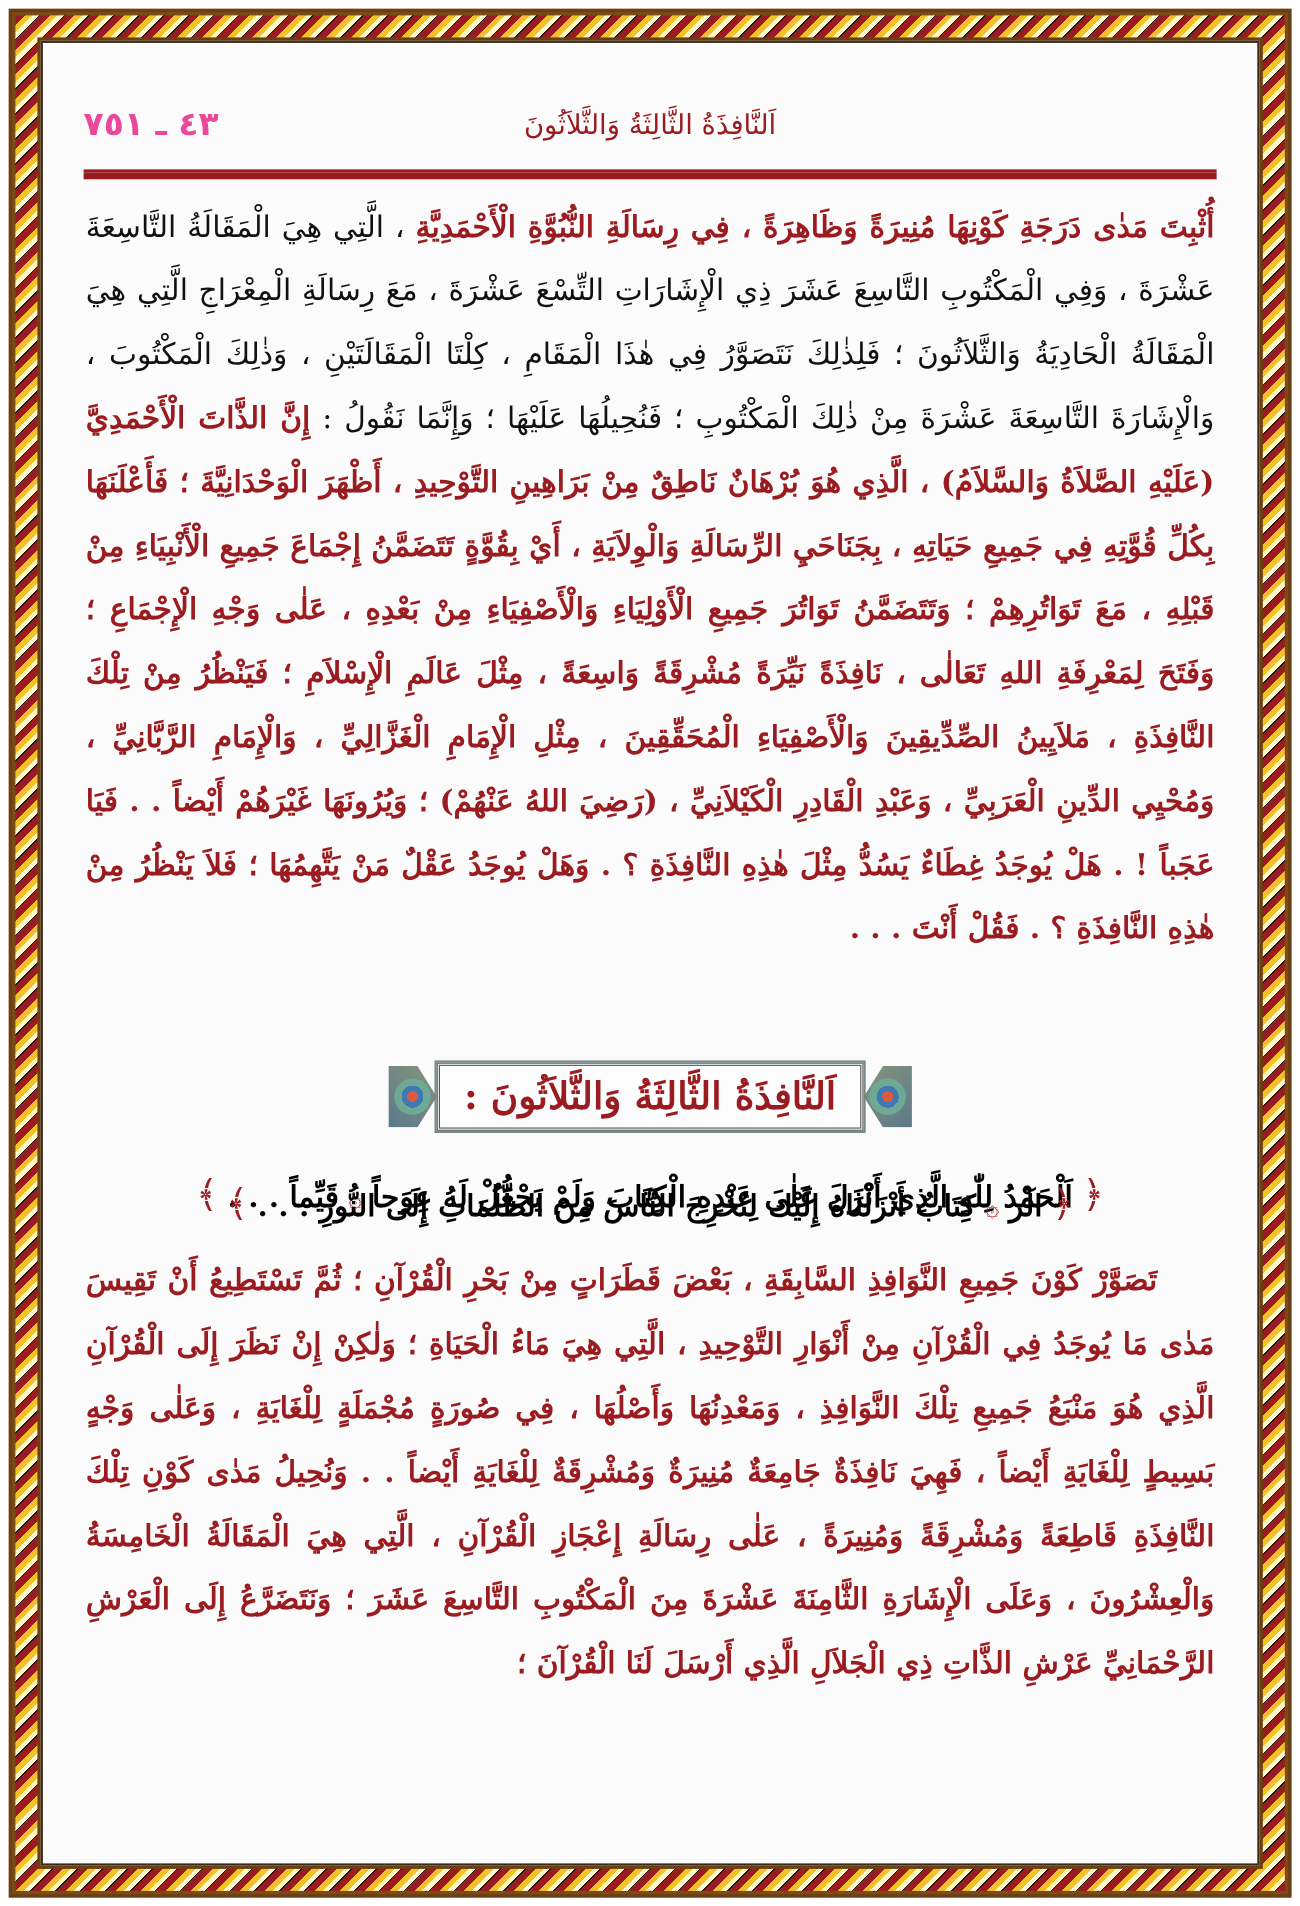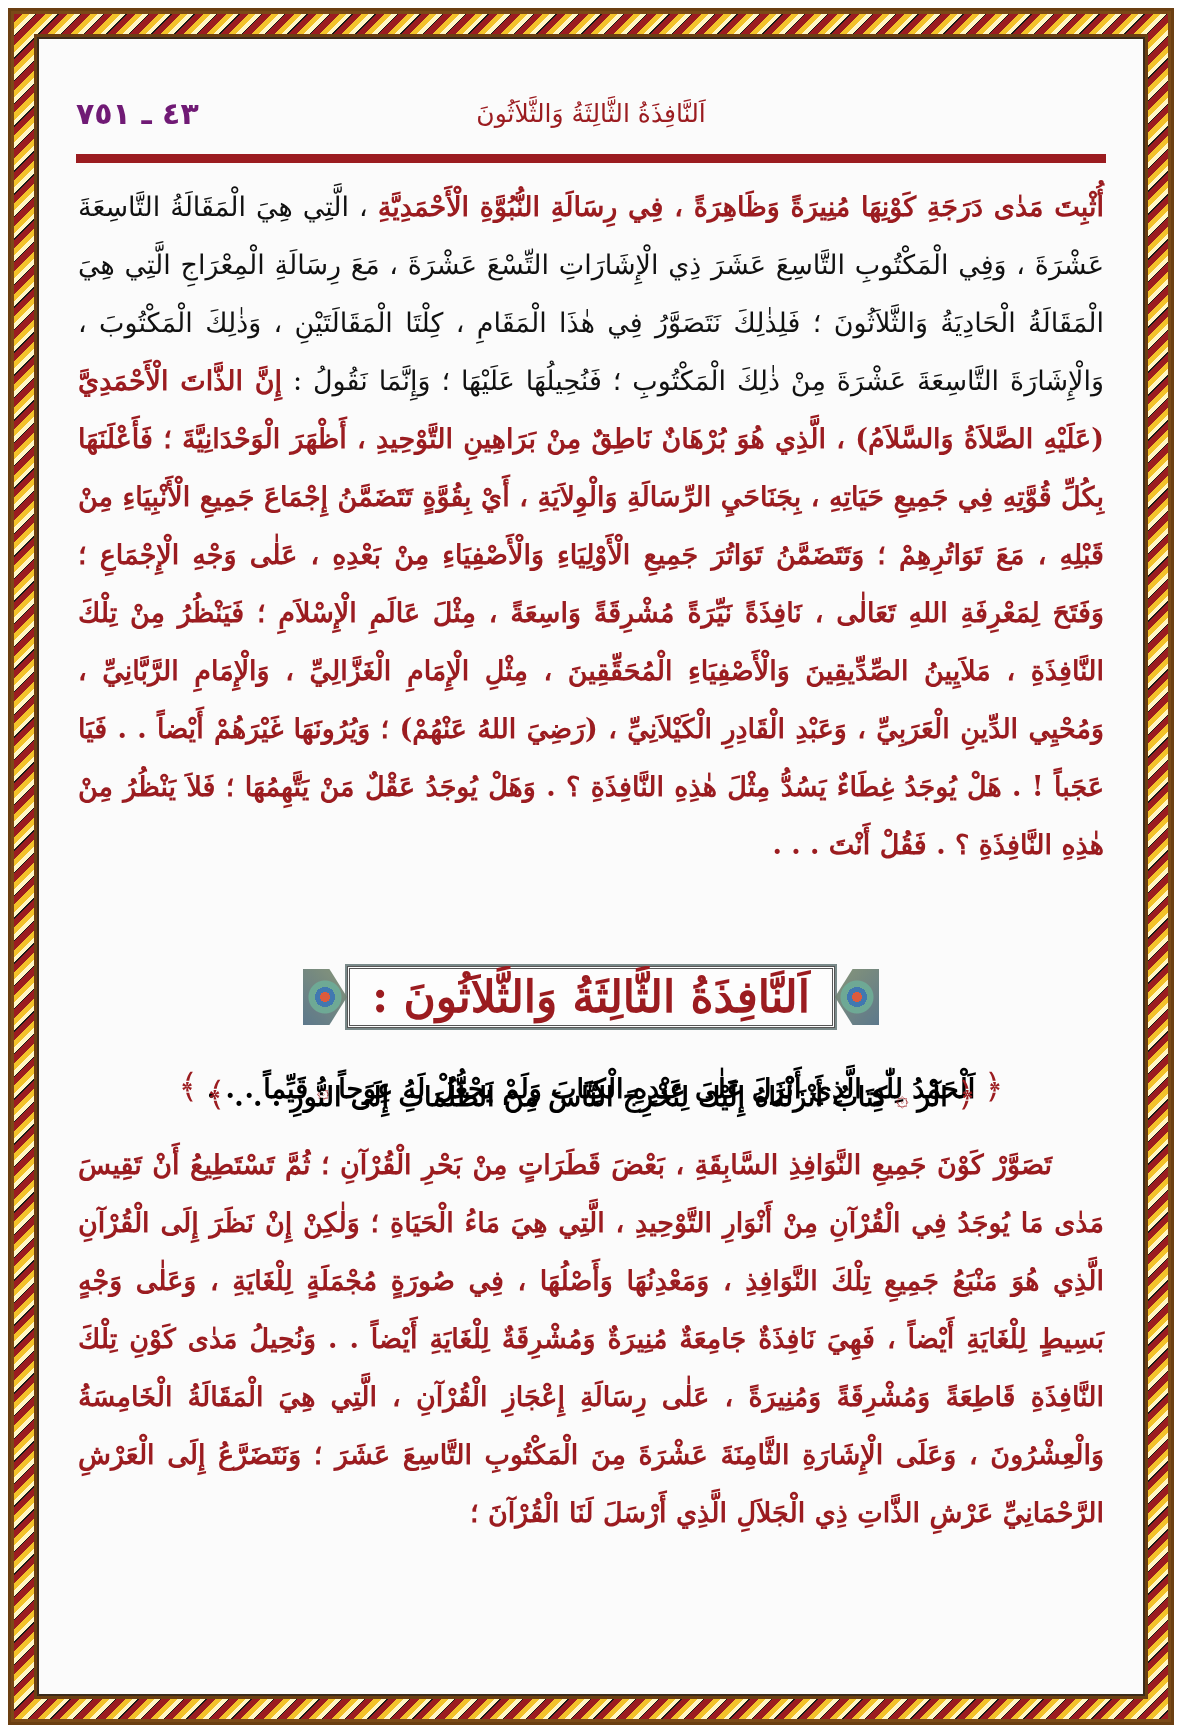--- a/index.html
+++ b/index.html
@@ -44,21 +44,21 @@
     .header-title {
       position: absolute; right: 0; left: 0; top: 0;
       text-align: center;
       color: #9b1c20;
       font-family: "DejaVu Serif", serif;
       font-size: 25px;
       line-height: 52px;
     }
     .header-pagenum {
       position: absolute; left: 0; top: 0;
-      color: #701a75;
+      color: #ec4899;
       font-family: "DejaVu Sans", sans-serif;
       font-weight: bold;
       font-size: 30px;
       line-height: 52px;
       direction: rtl;
     }
     .header-rule {
       position: absolute;
       left: 76px; right: 76px; top: 154px; height: 9px;
       border-top: 3px solid #9b1c20;
@@ -94,21 +94,21 @@
     }
     .ornament.right { transform: scaleX(-1); }
     .section-box {
       border: 3px double #555;
       outline: 2px solid #7a8a8a;
       background: #fdfdfd;
       padding: 2px 22px;
       color: #9b1c20;
       font-family: "DejaVu Serif", serif;
       font-weight: bold;
-      font-size: 44px;
+      font-size: 34px;
       line-height: 52px;
       direction: rtl;
     }
     .verse {
       position: absolute; left: 100px; right: 100px;
       direction: rtl;
       text-align: center;
       font-family: "DejaVu Serif", serif;
       font-size: 27px;
       line-height: 52px;

